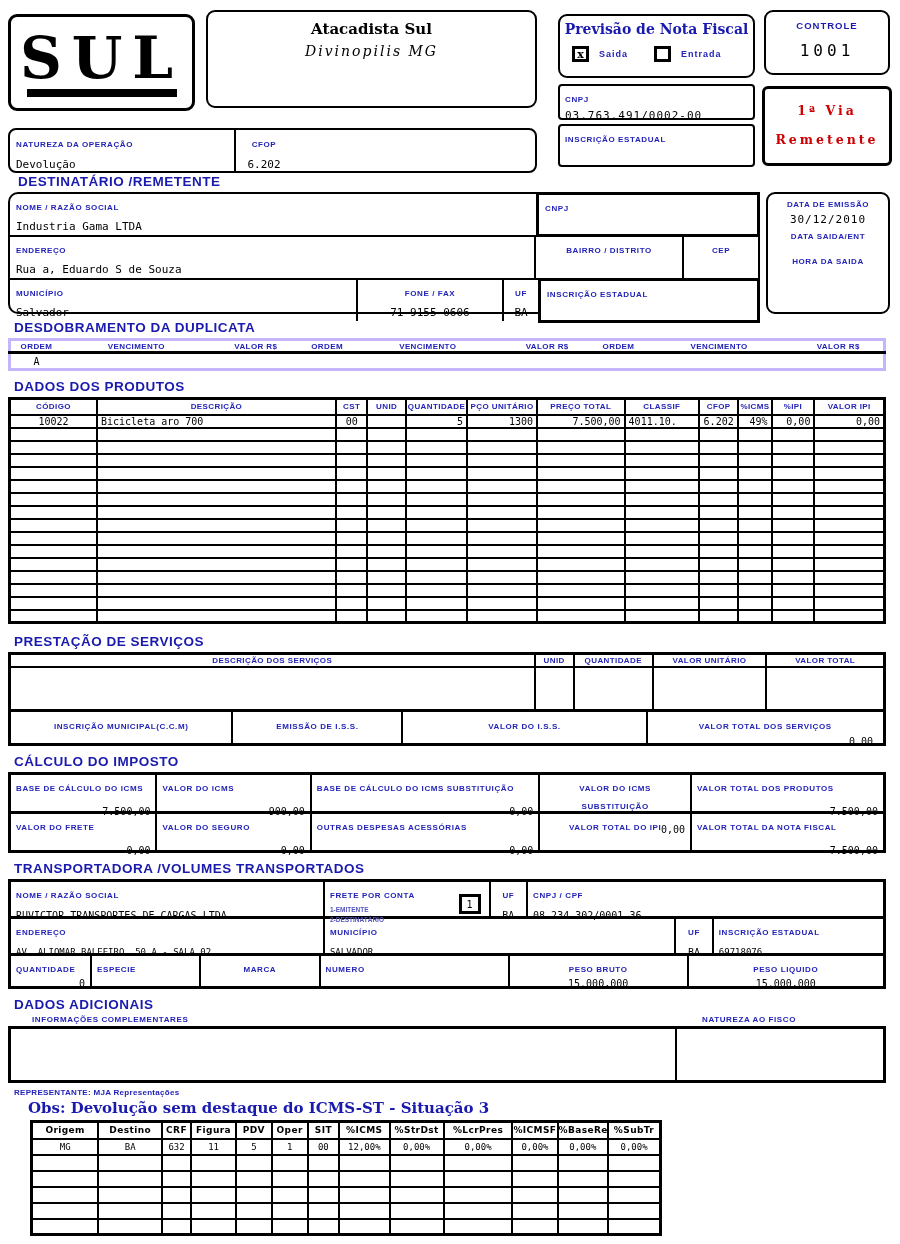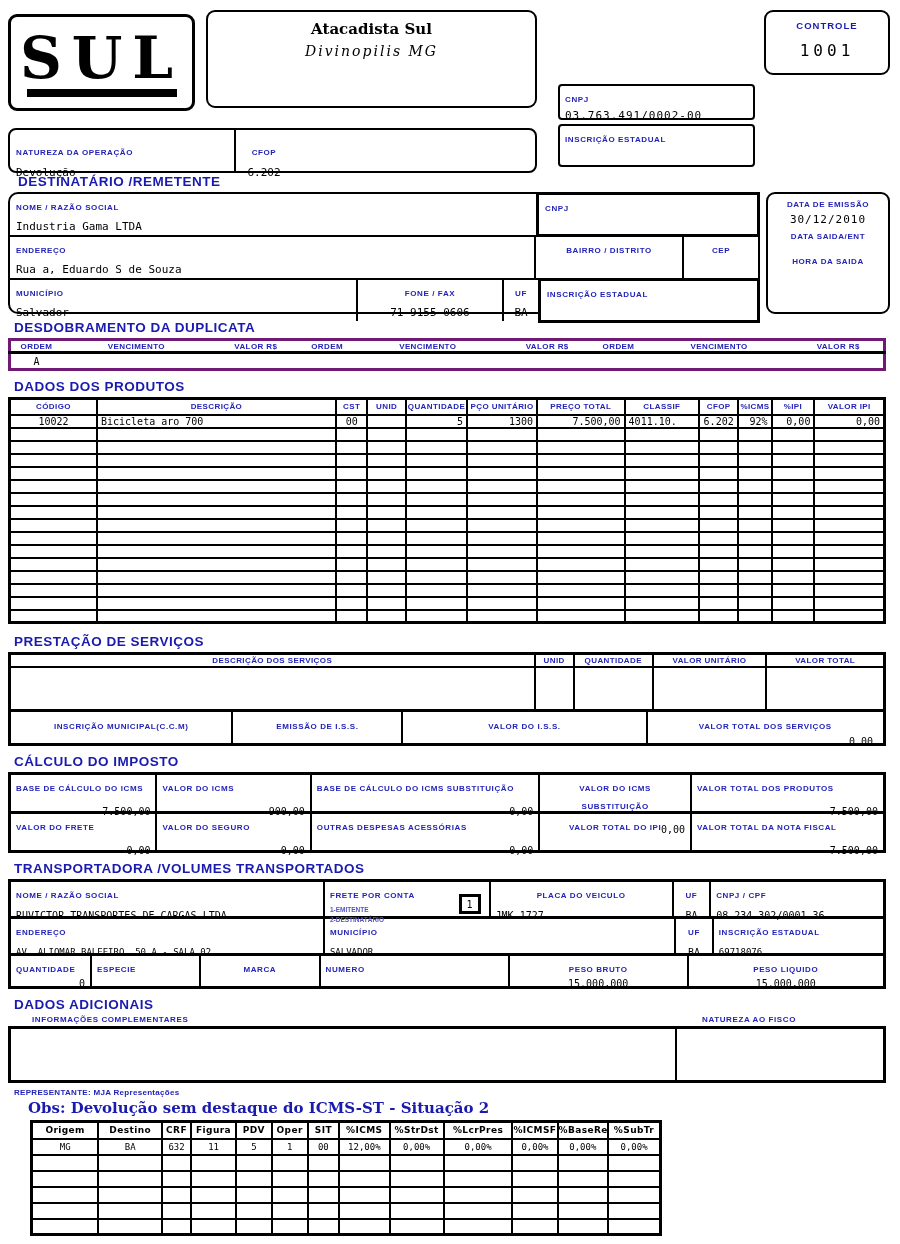--- a/index.html
+++ b/index.html
@@ -28,21 +28,21 @@
   .chk-lbl { font: bold 9px "Liberation Sans", sans-serif; color: #2323b8; margin: 0 26px 0 10px; letter-spacing: 1px; }
   #controle-box { left: 764px; top: 10px; width: 126px; height: 65px; text-align: center; padding-top: 8px; }
   #controle-label { font: bold 9.5px "Liberation Sans", sans-serif; color: #1a1aae; letter-spacing: 1px; }
   #controle-value { font: 16px "DejaVu Sans Mono", monospace; letter-spacing: 4px; margin-top: 10px; }
   #cnpj-box { left: 558px; top: 84px; width: 197px; height: 36px; border-radius: 4px; padding: 2px 5px; }
   #cnpj-box .val { letter-spacing: 1px; }
   #via-box { left: 762px; top: 86px; width: 130px; height: 80px; border-width: 3px; border-radius: 6px; text-align: center; padding-top: 14px; }
   .via-line { font: bold 12.5px "DejaVu Serif", serif; color: #cc0000; letter-spacing: 3px; margin-bottom: 14px; }
   #ie-box { left: 558px; top: 124px; width: 197px; height: 43px; border-radius: 4px; padding: 2px 5px; }
   #natureza-row { left: 8px; top: 128px; width: 529px; height: 45px; border-radius: 8px; display: flex; }
-  .nat-cell { padding: 11px 6px; }
+  .nat-cell { padding: 3px 6px; }
   .nat-cell + .nat-cell { border-left: 2px solid #000; }
   #nat-c1 { width: 224px; }
   #nat-c2 { width: 58px; text-align: center; }
   #nat-c3 { flex: 1; text-align: center; }
   .nat-cell .val { display: block; margin-top: 7px; }
   #dest-heading { position: absolute; left: 18px; top: 174px; }
 
   #dest-block { left: 8px; top: 192px; width: 752px; height: 122px; border-radius: 10px; display: flex; flex-direction: column; }
   .dest-row { display: flex; flex: 1; }
   .dest-row + .dest-row { border-top: 2px solid #000; }
@@ -55,21 +55,21 @@
   #emissao-box .val { display: block; margin: 4px 0 6px; letter-spacing: 1px; }
 
   
   #flow { position: absolute; top: 316px; left: 8px; width: 878px; }
   .heading-row { margin: 5px 0 3px 6px; }
   table { border-collapse: collapse; width: 100%; table-layout: fixed; }
   td { overflow: hidden; white-space: nowrap; }
   .th { font: bold 8px "Liberation Sans", sans-serif; color: #2323b8; letter-spacing: .4px; text-align: center; }
   .tdv { font: 10px "DejaVu Sans Mono", monospace; color: #000; padding: 0 3px; }
 
-  #t-dup { border: 3px solid #701a75; margin-bottom: 4px; }
+  #t-dup { border: 3px solid #c4b5fd; margin-bottom: 4px; }
   #t-dup td { border: none; height: 13px; }
   #t-dup tr.hdr { border-bottom: 3px solid #000; }
   #t-dup tr.datarow td { height: 17px; }
 
   #t-prod { border: 3px solid #000; }
   #t-prod td { border: 2px solid #000; height: 13px; }
   #t-prod tr.hdr td { height: 16px; }
 
   #t-serv-head { border: 3px solid #000; }
   #t-serv-head td { border: 2px solid #000; height: 13px; }
@@ -110,27 +110,40 @@
 
 <div id="hdr">
   <div class="box rnd" id="company-box">
     <div id="company-name">Atacadista Sul</div>
     <div id="company-city">Divinopilis MG</div>
   </div>
   <div class="box rnd" id="logo-box">
     <div id="logo-text">SUL</div>
     <div id="logo-bar"></div>
   </div>
+  <div class="box rnd" id="previsao-box">
+    <div id="previsao-title">Previsão de Nota Fiscal</div>
+    <div class="chk-row">
+      <div class="chk">x</div>
+      <div class="chk-lbl">Saida</div>
+      <div class="chk"></div>
+      <div class="chk-lbl">Entrada</div>
+    </div>
+  </div>
   <div class="box rnd" id="controle-box">
     <div id="controle-label">CONTROLE</div>
     <div id="controle-value">1001</div>
   </div>
   <div class="box" id="cnpj-box">
     <span class="lbl">CNPJ</span>
     <span class="val" style="display:block;margin-top:3px">03.763.491/0002-00</span>
+  </div>
+  <div class="box" id="via-box">
+    <div class="via-line">1ª Via</div>
+    <div class="via-line">Remetente</div>
   </div>
   <div class="box" id="ie-box">
     <span class="lbl">INSCRIÇÃO ESTADUAL</span>
     <span class="val"></span>
   </div>
   <div class="box rnd" id="natureza-row">
     <div class="nat-cell" id="nat-c1">
       <span class="lbl">NATUREZA DA OPERAÇÃO</span>
       <span class="val">Devolução</span>
     </div>
@@ -269,21 +282,21 @@
         <tr class="datarow">
           <td class="tdv" style="text-align: center;">10022</td>
           <td class="tdv" style="text-align: left;">Bicicleta aro 700</td>
           <td class="tdv" style="text-align: center;">00</td>
           <td class="tdv" style="text-align: center;"></td>
           <td class="tdv" style="text-align: right;">5</td>
           <td class="tdv" style="text-align: right;">1300</td>
           <td class="tdv" style="text-align: right;">7.500,00</td>
           <td class="tdv" style="text-align: left;">4011.10.</td>
           <td class="tdv" style="text-align: center;">6.202</td>
-          <td class="tdv" style="text-align: right;">92%</td>
+          <td class="tdv" style="text-align: right;">49%</td>
           <td class="tdv" style="text-align: right;">0,00</td>
           <td class="tdv" style="text-align: right;">0,00</td>
         </tr>
         <tr class="emptyrow">
           <td class="tdv" style="text-align: center;"></td>
           <td class="tdv" style="text-align: left;"></td>
           <td class="tdv" style="text-align: center;"></td>
           <td class="tdv" style="text-align: center;"></td>
           <td class="tdv" style="text-align: right;"></td>
           <td class="tdv" style="text-align: right;"></td>
@@ -588,24 +601,20 @@
       <div class="tr-val">RUVICTOR TRANSPORTES DE CARGAS LTDA</div>
     </div>
     <div class="tr-cell" style="width:19%">
       <span class="lbl">FRETE POR CONTA</span>
       <div class="frete-opts">
         <div>1-EMITENTE</div>
         <div>2-DESTINATÁRIO</div>
       </div>
       <div id="frete-box">1</div>
     </div>
-    <div class="tr-cell" style="width:21%;text-align:center">
-      <span class="lbl">PLACA DO VEICULO</span>
-      <div class="tr-val" style="text-align:left">JMK-1727</div>
-    </div>
     <div class="tr-cell" style="width:4.3%;text-align:center">
       <span class="lbl">UF</span>
       <div class="tr-val">BA</div>
     </div>
     <div class="tr-cell" style="width:19.7%">
       <span class="lbl">CNPJ / CPF</span>
       <div class="tr-val">08.234.302/0001-36</div>
     </div>
   </div>
   <div class="tr-row" style="height:37px">
@@ -653,21 +662,21 @@
   <div class="sec-title heading-row" style="margin-top:8px">DADOS ADICIONAIS</div>
   <div id="adic-labels">
     <span class="lbl" style="margin-left:24px">INFORMAÇÕES COMPLEMENTARES</span>
     <span class="lbl" style="margin-left:auto;margin-right:90px">NATUREZA AO FISCO</span>
   </div>
   <div id="adic-boxes">
     <div id="info-box"></div>
     <div id="fisco-box"></div>
   </div>
   <div id="representante">REPRESENTANTE: MJA Representações</div>
-  <div id="obs-title">Obs: Devolução sem destaque do ICMS-ST - Situação 2</div>
+  <div id="obs-title">Obs: Devolução sem destaque do ICMS-ST - Situação 3</div>
   <div id="t-obs-wrap">
     <table id="t-obs">
         <colgroup>
           <col style="width: 11.1%;">
           <col style="width: 10.6%;">
           <col style="width: 4.8%;">
           <col style="width: 7.5%;">
           <col style="width: 5.9%;">
           <col style="width: 6%;">
           <col style="width: 5.2%;">

